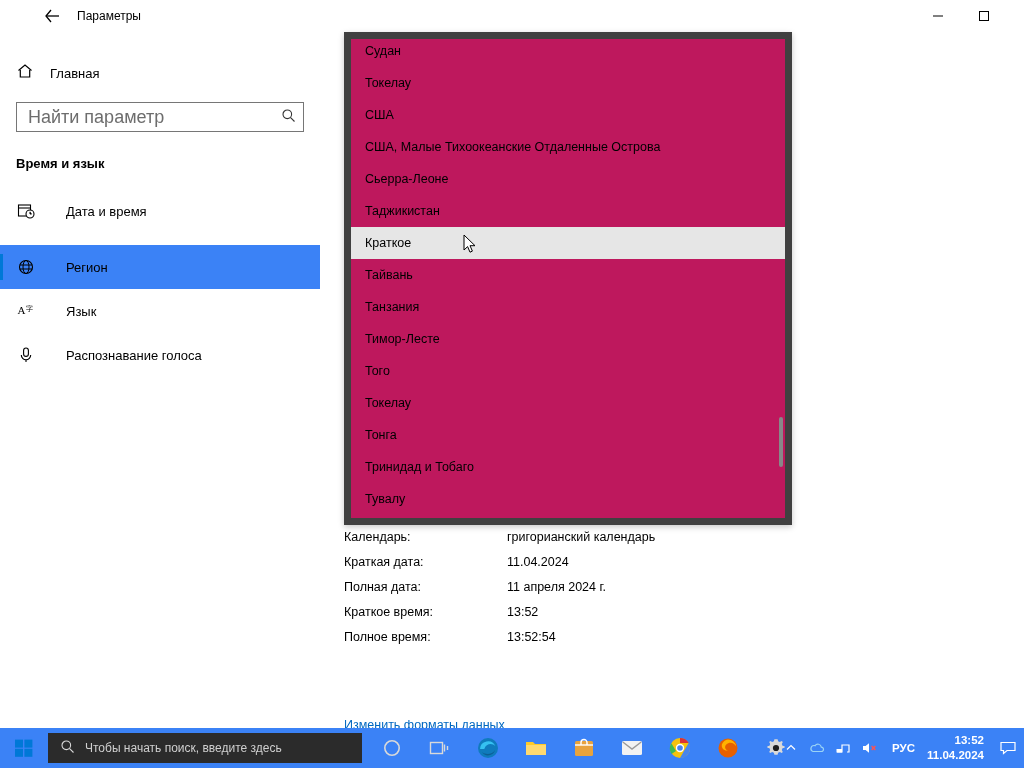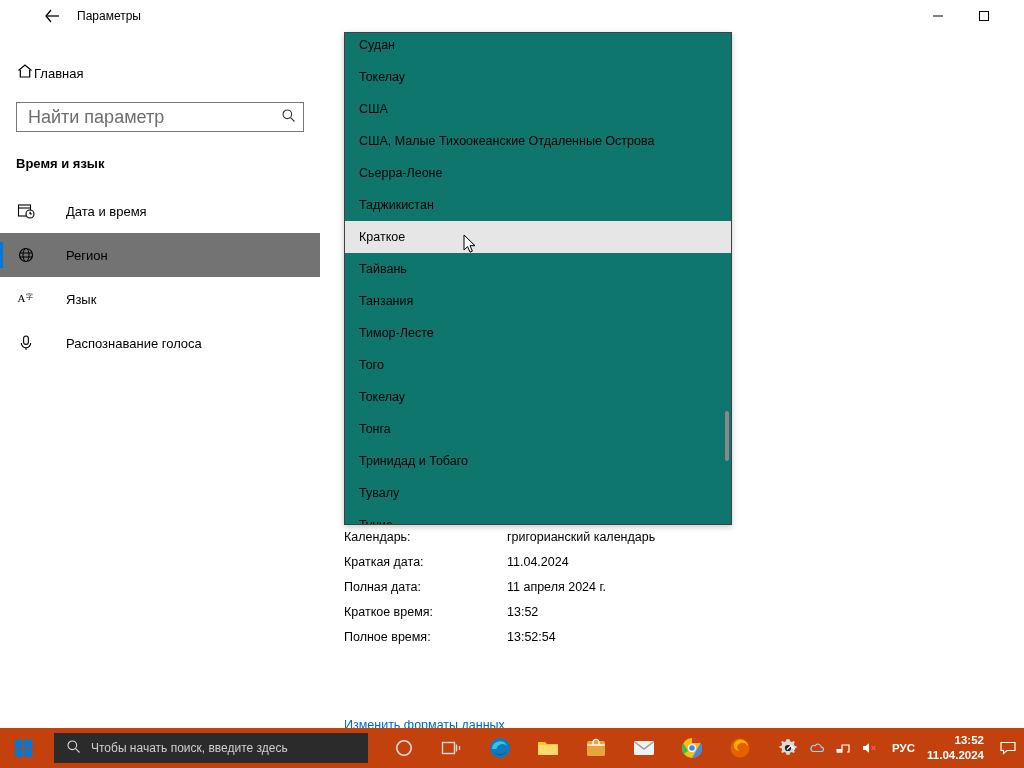--- a/index.html
+++ b/index.html
@@ -49,21 +49,21 @@
   
   .sidebar {
     position: absolute; left: 0; top: 32px;
     width: 320px; height: 696px;
     background: #ffffff;
   }
   .home-row {
     display: flex; align-items: center;
     height: 30px;
     margin: 26px 0 0 16px;
-    gap: 0;
+    gap: 16px;
   }
   .home-row .label { font-size: 13px; }
   .search-wrap {
     margin: 14px 0 0 16px;
     width: 288px; height: 30px;
     border: 1px solid #767676;
     background: #fff;
     display: flex; align-items: center;
     position: relative;
   }
@@ -94,21 +94,21 @@
     height: 44px;
     padding-left: 16px;
     gap: 30px;
     font-size: 13px;
   }
   .nav-item .nav-icon {
     width: 20px; height: 20px;
     display: flex; align-items: center; justify-content: center;
     color: #000;
   }
-  .nav-item.selected { background: #737373; }
+  .nav-item.selected { background: #3b82f6; margin-top: 12px; }
   .nav-item.selected::before {
     content: "";
     position: absolute; left: 0; top: 9px;
     width: 3px; height: 26px;
     background: #0078d7;
   }
 
   
   .content {
     position: absolute; left: 320px; top: 32px;
@@ -131,23 +131,23 @@
     position: absolute; left: 24px; top: 686px;
     font-size: 12.5px;
     color: #0067c0;
     text-decoration: none;
   }
 
   
   .dropdown {
     position: absolute;
     left: 344px; top: 32px;
-    width: 388px; height: 493px;
-    background: #0f766e;
-    border: 1px solid #404040;
+    width: 448px; height: 493px;
+    background: #be185d;
+    border: 7px solid #404040;
     box-shadow: 0 2px 6px rgba(0,0,0,0.22);
     overflow: hidden;
   }
   .dd-inner {
     position: absolute; top: -4px; left: 0;
     width: 448px;
   }
   .dd-item {
     height: 32px;
     display: flex; align-items: center;
@@ -173,22 +173,22 @@
   .cursor {
     position: absolute;
     left: 463px; top: 234px;
     pointer-events: none;
   }
 
   
   .taskbar {
     position: absolute; left: 0; bottom: 0;
     width: 1024px; height: 40px;
-    background: #c2410c;
-    display: flex; align-items: center; gap: 6px;
+    background: #3b82f6;
+    display: flex; align-items: center;
   }
   .start-btn {
     width: 48px; height: 40px;
     display: flex; align-items: center; justify-content: center;
   }
   .tb-search {
     width: 314px; height: 30px;
     margin-left: 0;
     background: #2b2b2b;
     display: flex; align-items: center;

